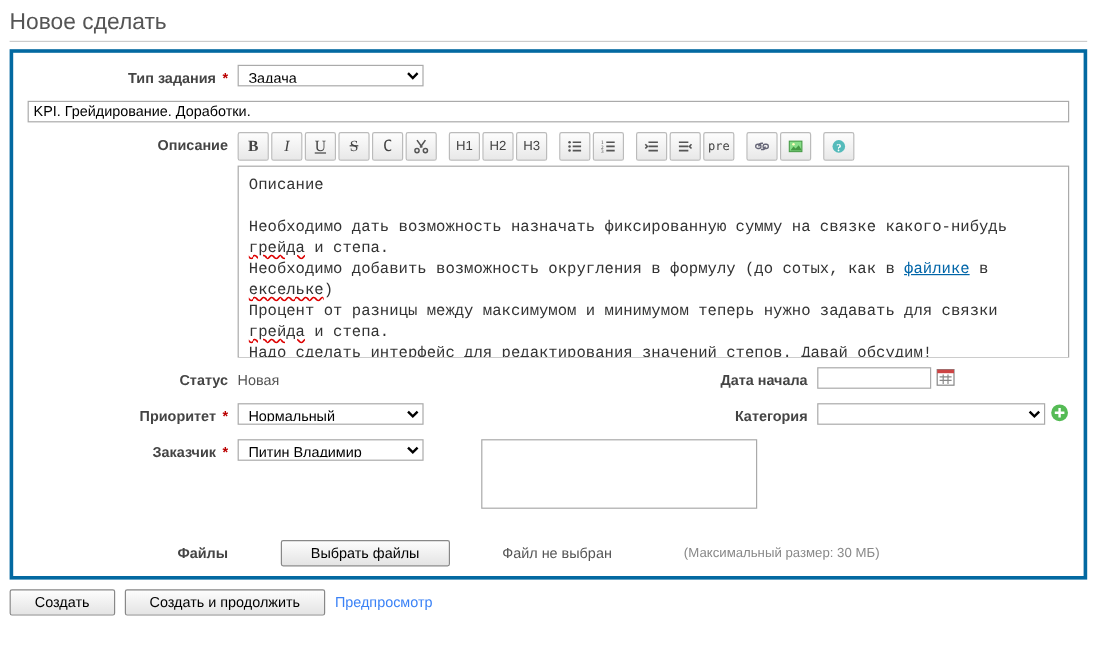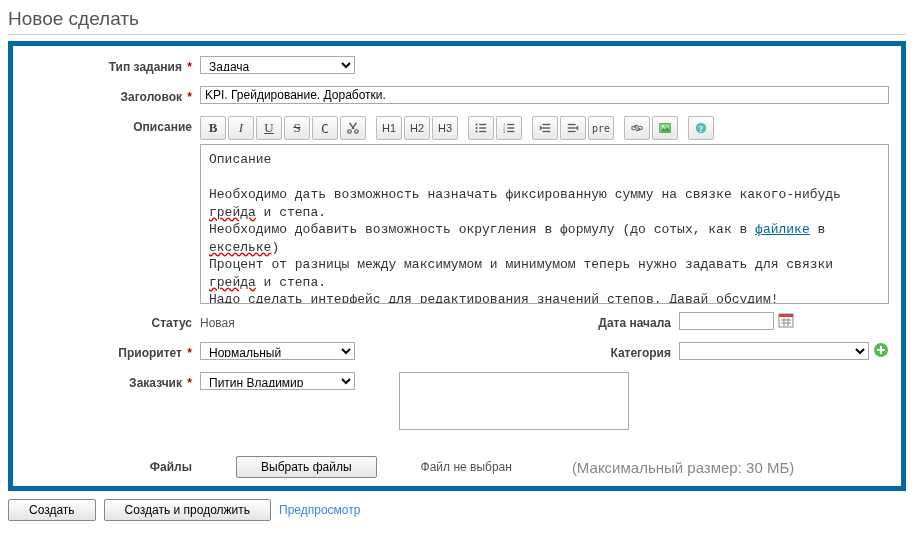--- a/index.html
+++ b/index.html
@@ -1,18 +1,18 @@
 <!DOCTYPE html>
 <html><head>
 <meta charset="utf-8">
 <style>
   * { box-sizing: border-box; }
   body { margin: 0; padding: 8px; font-family: Verdana, Arial, sans-serif; font-size: 12px; color: #333; background: #fff; }
   h2 { font-size: 19px; font-weight: normal; color: #555; margin: 0 0 6px 0; padding-bottom: 4px; border-bottom: 1px solid #ccc; }
-  .box { border: 5px solid #0369a1; padding: 10px 12px 8px 12px; background: #fff; }
+  .box { border: 3px solid #0369a1; padding: 10px 12px 8px 12px; background: #fff; }
   .row { display: flex; align-items: flex-start; margin-bottom: 8px; }
   .label { width: 175px; text-align: right; padding-right: 8px; font-weight: bold; color: #444; line-height: 22px; flex-shrink: 0; }
   .req { color: #b00; margin-left: 2px; }
   select, input[type=text] { border: 1px solid #aaa; background: #fff; font-family: inherit; font-size: 12px; padding: 2px 4px; height: 18px; }
   select { min-width: 155px; }
   input.subject { flex: 1; }
   .toolbar { display: flex; gap: 2px; flex-wrap: wrap; align-items: center; margin-bottom: 4px; }
   .tbtn { width: 26px; height: 24px; border: 1px solid #bbb; background: linear-gradient(#fdfdfd,#e8e8e8); border-radius: 2px; display: flex; align-items: center; justify-content: center; font-family: "Times New Roman", serif; font-size: 13px; color: #444; cursor: pointer; }
   .tbtn.wide { font-size: 11px; font-family: Arial; }
   .tsep { width: 6px; }
@@ -25,40 +25,39 @@
   .col .row .label { width: 175px; }
   .col.right .row .label { width: 280px; }
   .static { line-height: 22px; color: #555; }
   .date-input { width: 95px; }
   .cal { width: 16px; height: 16px; display: inline-block; margin-left: 4px; vertical-align: middle; cursor: pointer; }
   .add-icon { width: 16px; height: 16px; display: inline-block; margin-left: 4px; vertical-align: middle; cursor: pointer; }
   textarea.goal { width: 230px; height: 58px; border: 1px solid #aaa; resize: none; font-family: inherit; font-size: 12px; padding: 3px; }
   .file-row { display: flex; align-items: center; margin-top: 18px; gap: 36px; }
   .file-btn { border: 1px solid #888; background: linear-gradient(#fdfdfd,#e4e4e4); padding: 3px 24px; font-family: inherit; font-size: 12px; cursor: pointer; border-radius: 2px; }
   .file-none { margin-left: 8px; color: #555; }
-  .file-hint { margin-left: 24px; color: #888; font-size: 15px; }
+  .file-hint { margin-left: 24px; color: #888; font-size: 11px; }
   .actions { margin-top: 8px; display: flex; align-items: center; gap: 8px; }
   .btn { border: 1px solid #888; background: linear-gradient(#fdfdfd,#e4e4e4); padding: 3px 20px; font-family: Liberation Sans, sans-serif; font-size: 12px; cursor: pointer; border-radius: 2px; }
   .preview-link { color: #3b82f6; cursor: pointer; }
   svg { display: block; }
 </style>
 </head>
 <body>
 
 <h2>Новое сделать</h2>
 
 <div class="box">
 
   <div class="row">
     <div class="label"><span>Тип задания</span><span class="req"> *</span></div>
     <select><option>Задача</option></select>
   </div>
 
   <div class="row">
-    <div class="label"><span>Заголовок</span><span class="req"> *</span></div>
     <input type="text" class="subject" value="KPI. Грейдирование. Доработки." style="">
   </div>
 
   <div class="row">
     <div class="label"><span>Описание</span></div>
     <div class="editor-wrap">
       <div class="toolbar">
         <div class="tbtn">
             <b>B</b>
           </div>

